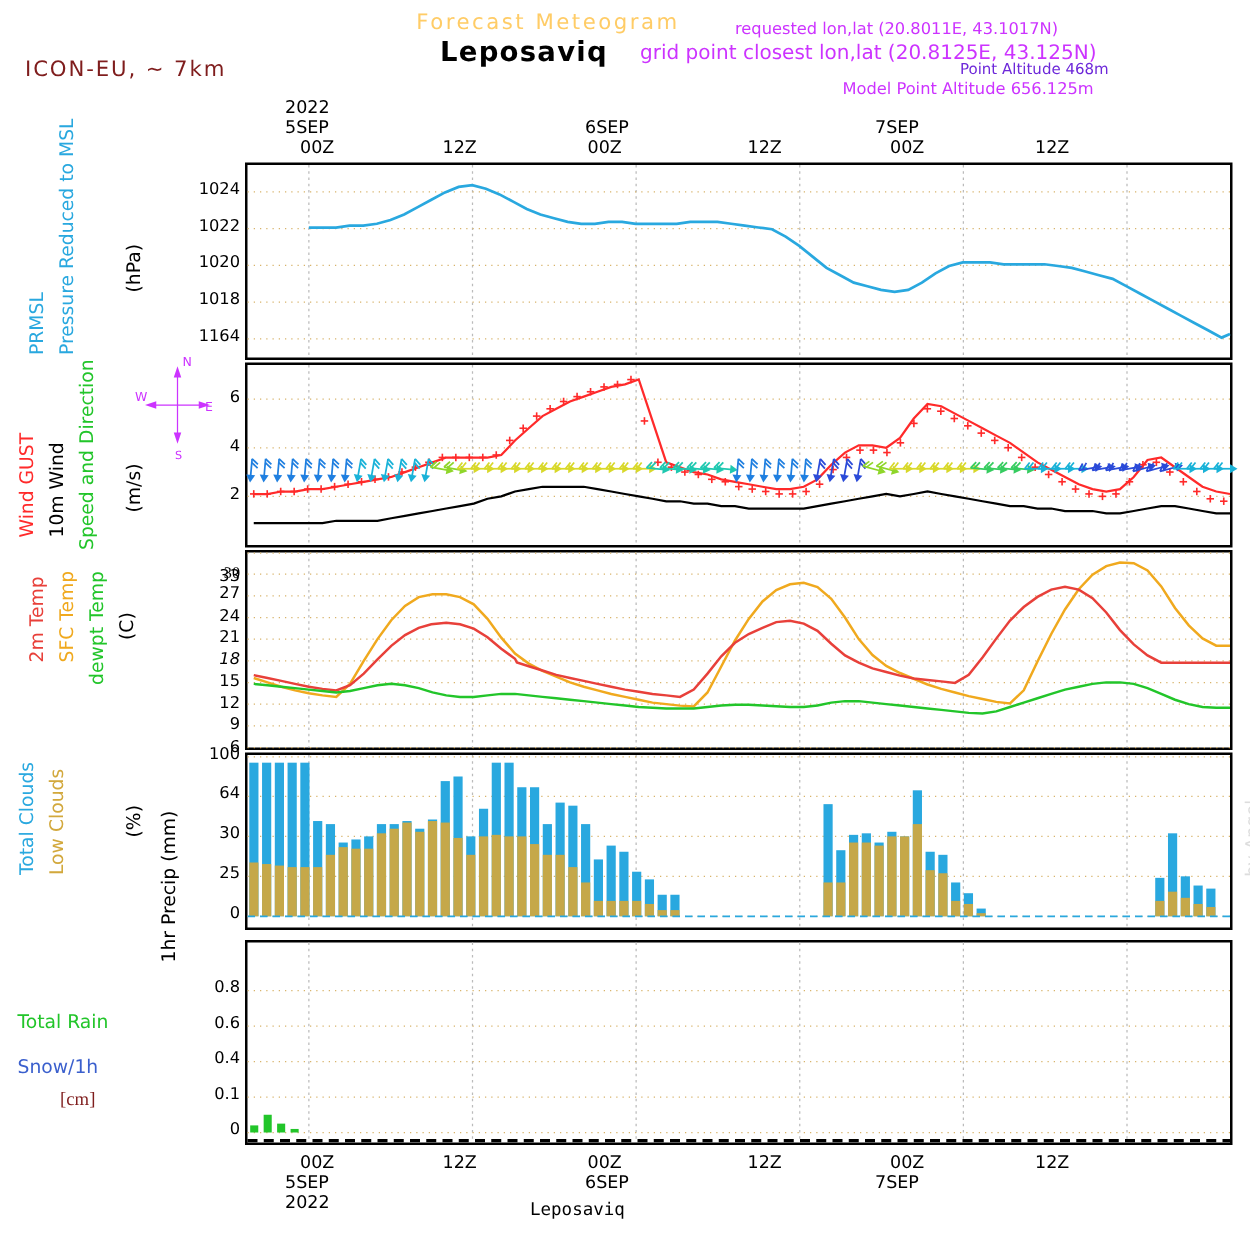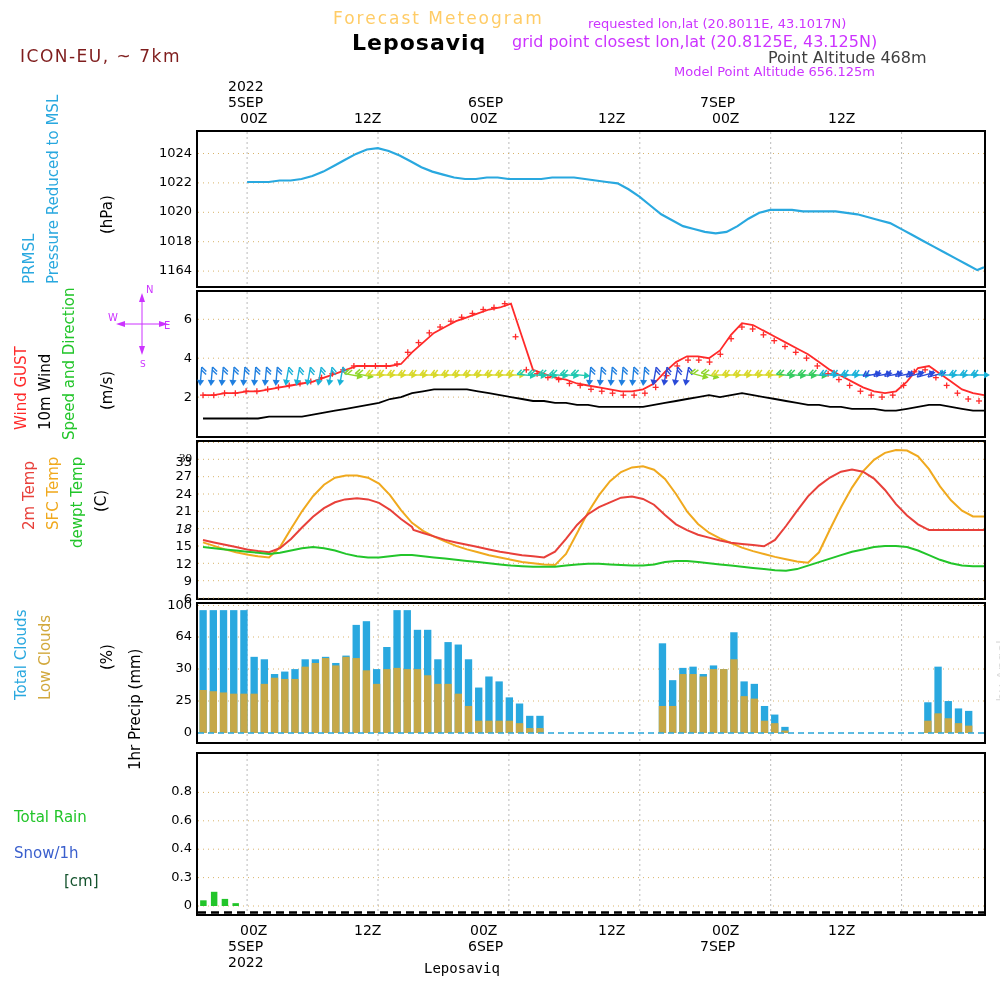--- a/index.html
+++ b/index.html
@@ -12,21 +12,21 @@
   }
   .abs{position:absolute;}
   .nowrap{white-space:nowrap;}
 
   
   #hdr-forecast{left:333px;top:8px;font-size:17px;color:#ffcc66;letter-spacing:2px;}
   #hdr-title{left:352px;top:30px;font-size:22px;font-weight:bold;color:#000;letter-spacing:1px;}
   #hdr-model{left:20px;top:46px;font-size:17px;color:#7f1d1d;letter-spacing:1.5px;}
   #hdr-req{left:588px;top:16px;font-size:13px;color:#cc33ff;}
   #hdr-grid{left:512px;top:32px;font-size:16px;color:#cc33ff;}
-  #hdr-alt{left:768px;top:48px;font-size:16px;color:#404040;}
+  #hdr-alt{left:768px;top:48px;font-size:12px;color:#6d28d9;}
   #hdr-malt{left:674px;top:64px;font-size:13px;color:#cc33ff;}
 
   
   .taxis{font-size:14px;color:#000;}
 
   
   .panel{position:absolute;border:2px solid #000;background:#fff;box-sizing:border-box;}
   .ylab{position:absolute;font-size:13px;color:#000;text-align:right;transform:translateY(-50%);}
   .rot{transform:rotate(-90deg);transform-origin:left top;white-space:nowrap;position:absolute;}
 
@@ -83,21 +83,21 @@
 <div class="rot" style="left:44px;top:530px;font-size:15px;color:#f0a91e;">SFC Temp</div>
 <div class="rot" style="left:68px;top:548px;font-size:15px;color:#22c52a;">dewpt Temp</div>
 <div class="rot" style="left:92px;top:512px;font-size:15px;color:#000;">(C)</div>
 
 <div class="rot" style="left:12px;top:700px;font-size:15px;color:#29a8df;">Total Clouds</div>
 <div class="rot" style="left:36px;top:700px;font-size:15px;color:#d2a83c;">Low Clouds</div>
 <div class="rot" style="left:98px;top:670px;font-size:15px;color:#000;">(%)</div>
 
 <div class="abs nowrap" style="left:14px;top:808px;font-size:15px;color:#22c52a;">Total  Rain</div>
 <div class="abs nowrap" style="left:14px;top:844px;font-size:15px;color:#3a5fcd;">Snow/1h</div>
-<div class="abs nowrap" style="left:64px;top:872px;font-size:15px;color:#14532d;">[cm]</div>
+<div class="abs nowrap" style="left:48px;top:872px;font-size:15px;color:#7f1d1d;font-family:Liberation Serif, serif;">[cm]</div>
 <div class="rot" style="left:126px;top:770px;font-size:15px;color:#000;">1hr Precip (mm)</div>
 
 <div class="abs" style="left:112px;top:285px;width:60px;height:95px;">
   <svg width="60" height="95" viewBox="0 0 60 95">
     <g stroke="#cc33ff" stroke-width="1" fill="none">
       <line x1="30" y1="16" x2="30" y2="62"></line>
       <line x1="8" y1="39" x2="52" y2="39"></line>
       <polygon points="30,8 27,17 33,17" fill="#cc33ff" stroke="none"></polygon>
       <polygon points="30,70 27,61 33,61" fill="#cc33ff" stroke="none"></polygon>
       <polygon points="56,39 47,36 47,42" fill="#cc33ff" stroke="none"></polygon>
@@ -950,16 +950,16 @@
     <g id="precipbars">
         <rect x="2.1534246575342464" y="146.32" width="6.46027397260274" height="5.68" fill="#22c52a"></rect>
         <rect x="12.92054794520548" y="137.8" width="6.46027397260274" height="14.200000000000001" fill="#22c52a"></rect>
         <rect x="23.68767123287671" y="144.9" width="6.46027397260274" height="7.1000000000000005" fill="#22c52a"></rect>
         <rect x="34.45479452054794" y="149.16" width="6.46027397260274" height="2.84" fill="#22c52a"></rect>
       </g>
     <line x1="0" y1="158.5" x2="786" y2="158.5" stroke="#000" stroke-width="2.5" stroke-dasharray="8,5"></line>
   </svg>
 </div>
 <div class="ylab" style="left:140px;top:904px;width:52px;">0</div>
-<div class="ylab" style="left:140px;top:876px;width:52px;">0.3</div>
+<div class="ylab" style="left:140px;top:876px;width:52px;">0.1</div>
 <div class="ylab" style="left:140px;top:847px;width:52px;">0.4</div>
 <div class="ylab" style="left:140px;top:819px;width:52px;">0.6</div>
 <div class="ylab" style="left:140px;top:790px;width:52px;">0.8</div>
 
 </body></html>

